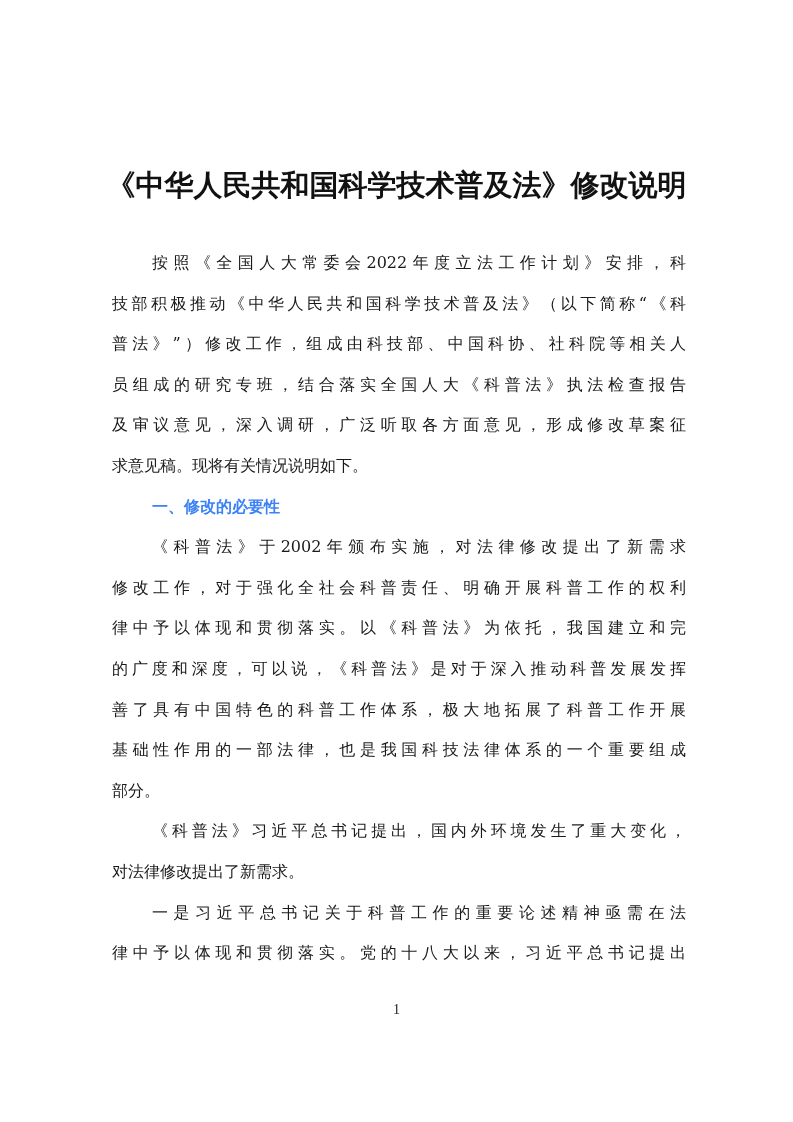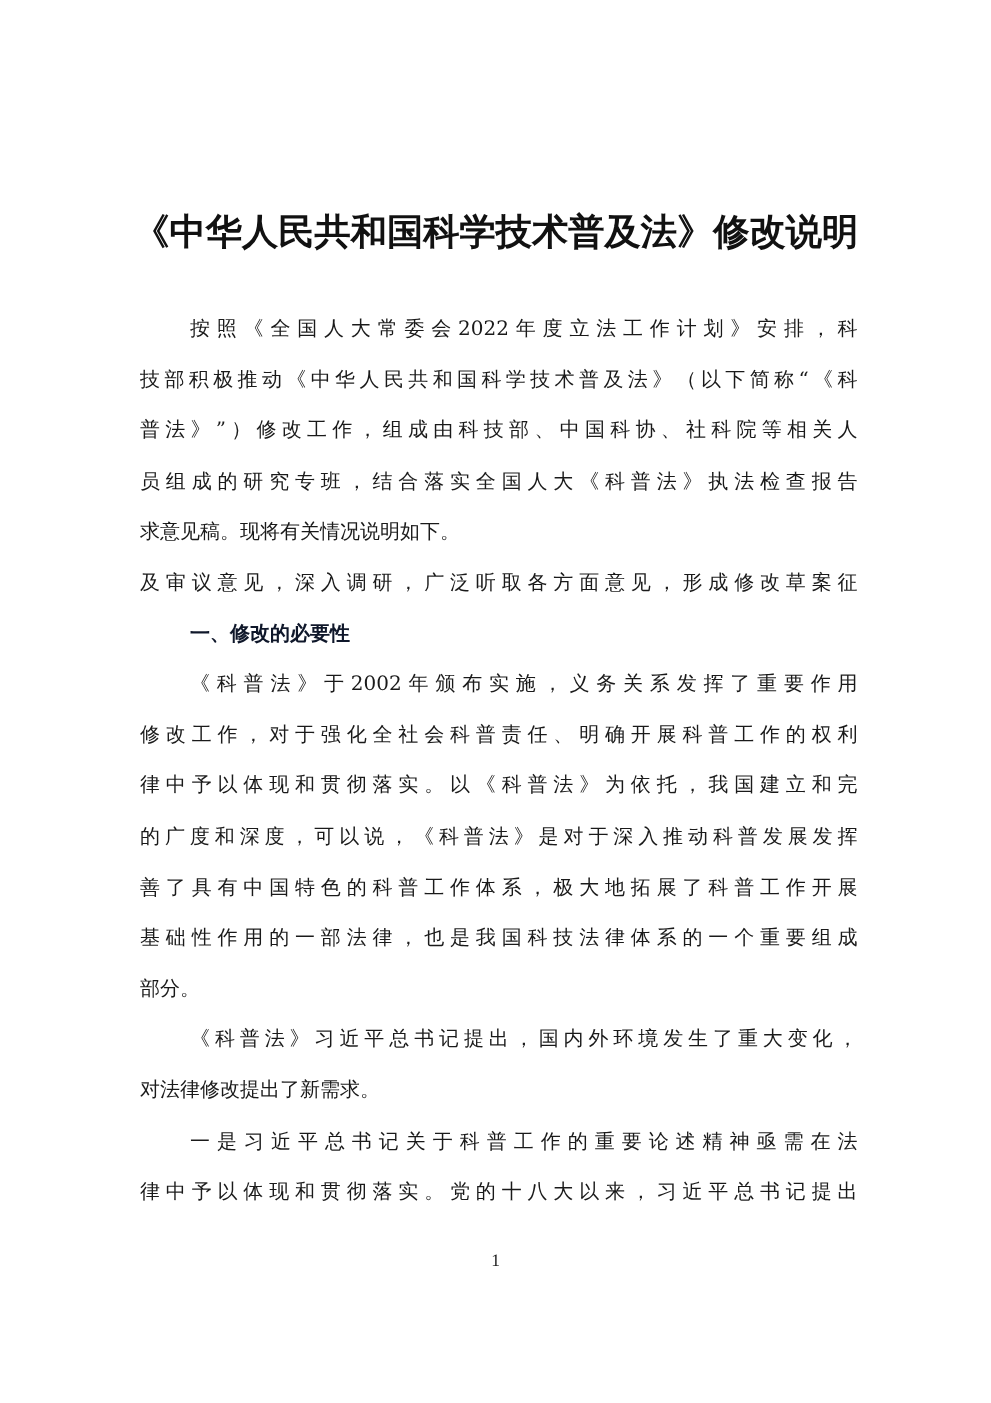--- a/index.html
+++ b/index.html
@@ -14,51 +14,51 @@
     position: absolute; left: 112px; top: 243px; width: 574px;
     font-family: "DejaVu Serif", serif; font-size: 16px; color: #1a1a1a;
   }
   .line {
     height: 40.6px; line-height: 40.6px; white-space: nowrap;
     text-align: justify; text-align-last: justify; overflow: hidden;
   }
   .line.last { text-align-last: left; }
   .line.indent { padding-left: 40px; }
   .heading {
-    font-family: "DejaVu Sans", sans-serif; font-weight: bold; color: #0f172a;
+    font-family: "DejaVu Sans", sans-serif; font-weight: bold; color: #3b82f6;
     text-align-last: left;
   }
   .page-number {
     position: absolute; left: 0; top: 1002px; width: 793px; text-align: center;
     font-family: "Liberation Serif", serif; font-size: 14px; color: #222222;
   }
 </style>
 </head>
 <body>
 
 <div class="page">
   <div class="title">《中华人民共和国科学技术普及法》修改说明</div>
 
   <div class="body-text">
 
     <div>
       <div class="line indent">按照《全国人大常委会2022年度立法工作计划》安排，科</div>
       <div class="line">技部积极推动《中华人民共和国科学技术普及法》（以下简称“《科</div>
       <div class="line">普法》”）修改工作，组成由科技部、中国科协、社科院等相关人</div>
       <div class="line">员组成的研究专班，结合落实全国人大《科普法》执法检查报告</div>
+      <div class="line">及审议意见，深入调研，广泛听取各方面意见，形成修改草案征</div>
       <div class="line last">求意见稿。现将有关情况说明如下。</div>
-      <div class="line">及审议意见，深入调研，广泛听取各方面意见，形成修改草案征</div>
     </div>
 
     <div>
       <div class="line indent heading last">一、修改的必要性</div>
     </div>
 
     <div>
-      <div class="line indent">《科普法》于2002年颁布实施，义务关系发挥了重要作用</div>
+      <div class="line indent">《科普法》于2002年颁布实施，对法律修改提出了新需求</div>
       <div class="line">修改工作，对于强化全社会科普责任、明确开展科普工作的权利</div>
       <div class="line">律中予以体现和贯彻落实。以《科普法》为依托，我国建立和完</div>
       <div class="line">的广度和深度，可以说，《科普法》是对于深入推动科普发展发挥</div>
       <div class="line">善了具有中国特色的科普工作体系，极大地拓展了科普工作开展</div>
       <div class="line">基础性作用的一部法律，也是我国科技法律体系的一个重要组成</div>
       <div class="line last">部分。</div>
     </div>
 
     <div>
       <div class="line indent">《科普法》习近平总书记提出，国内外环境发生了重大变化，</div>

